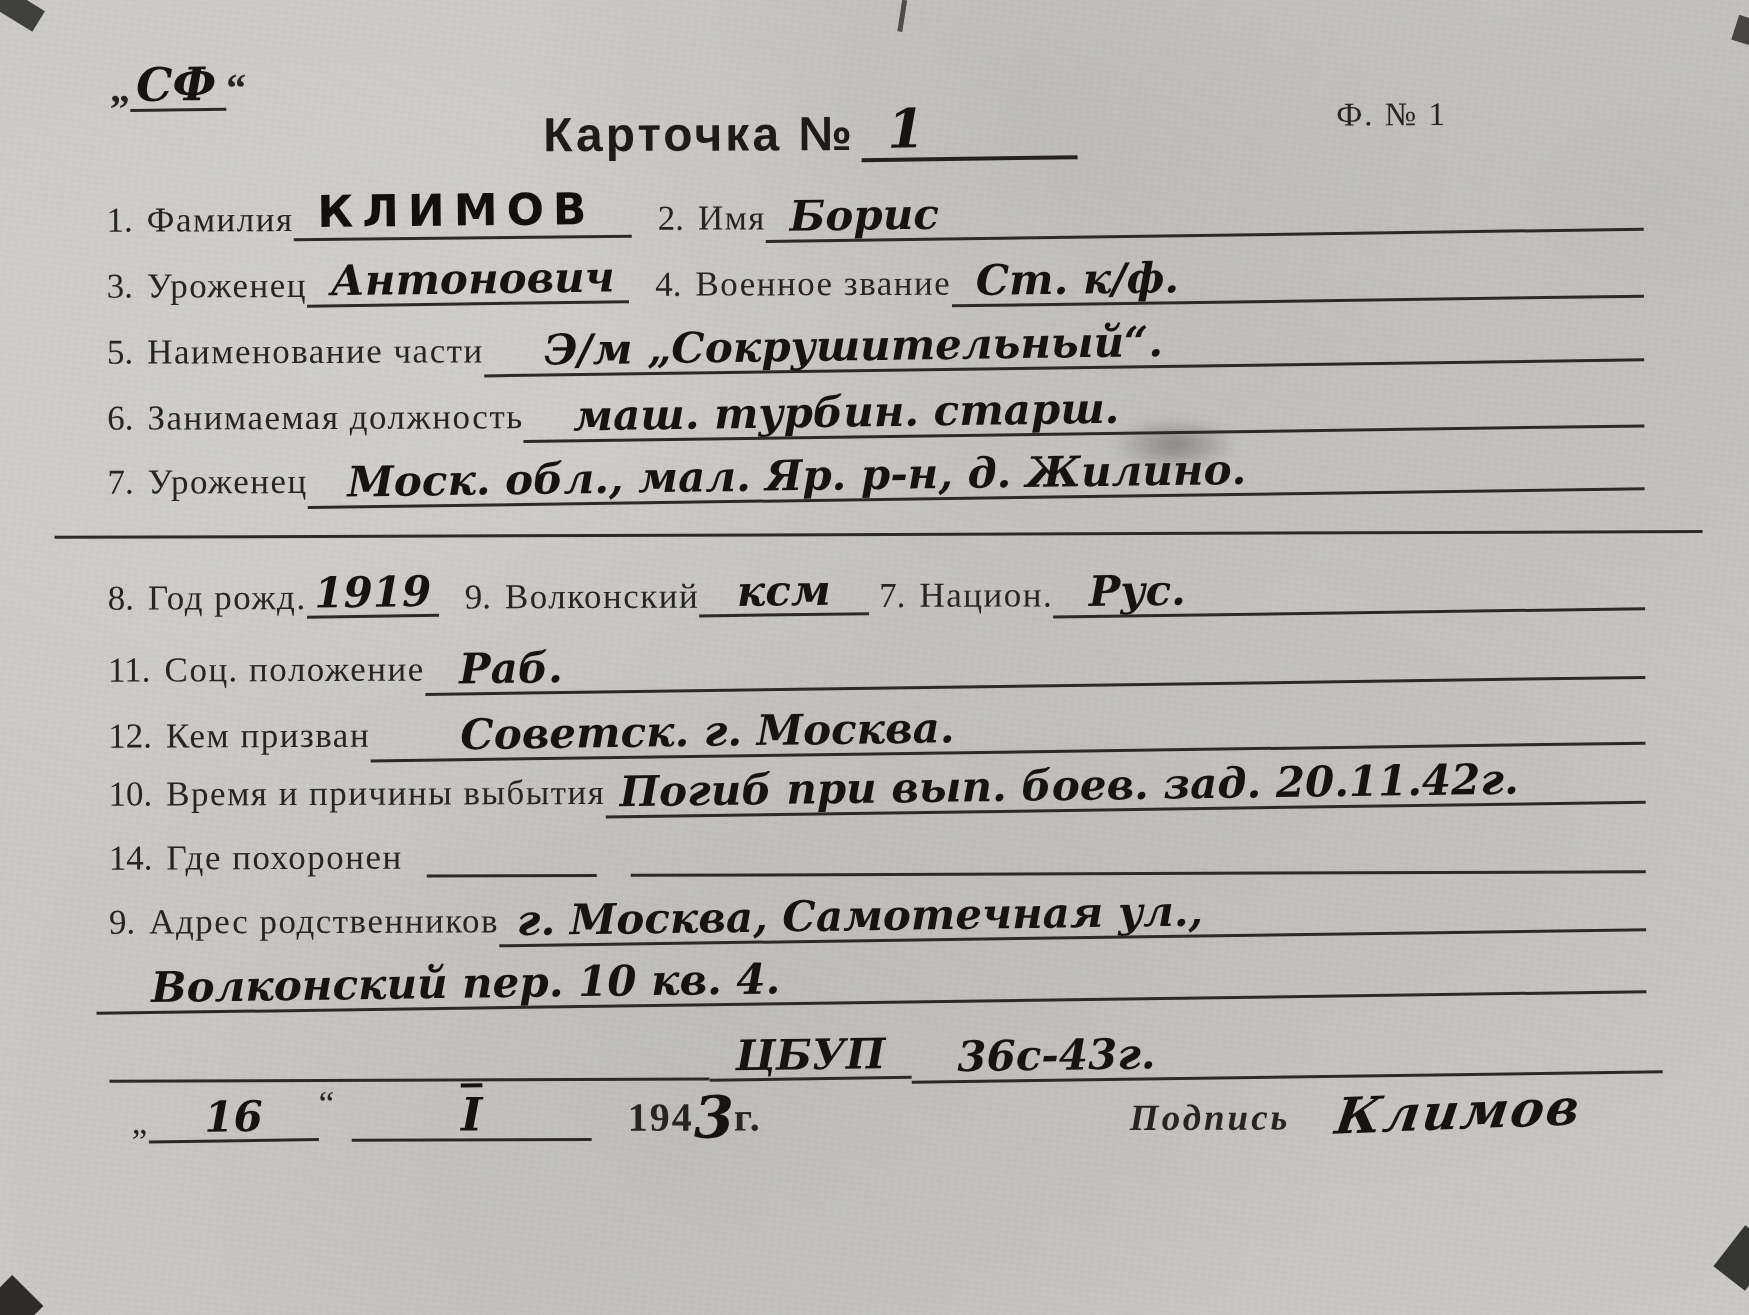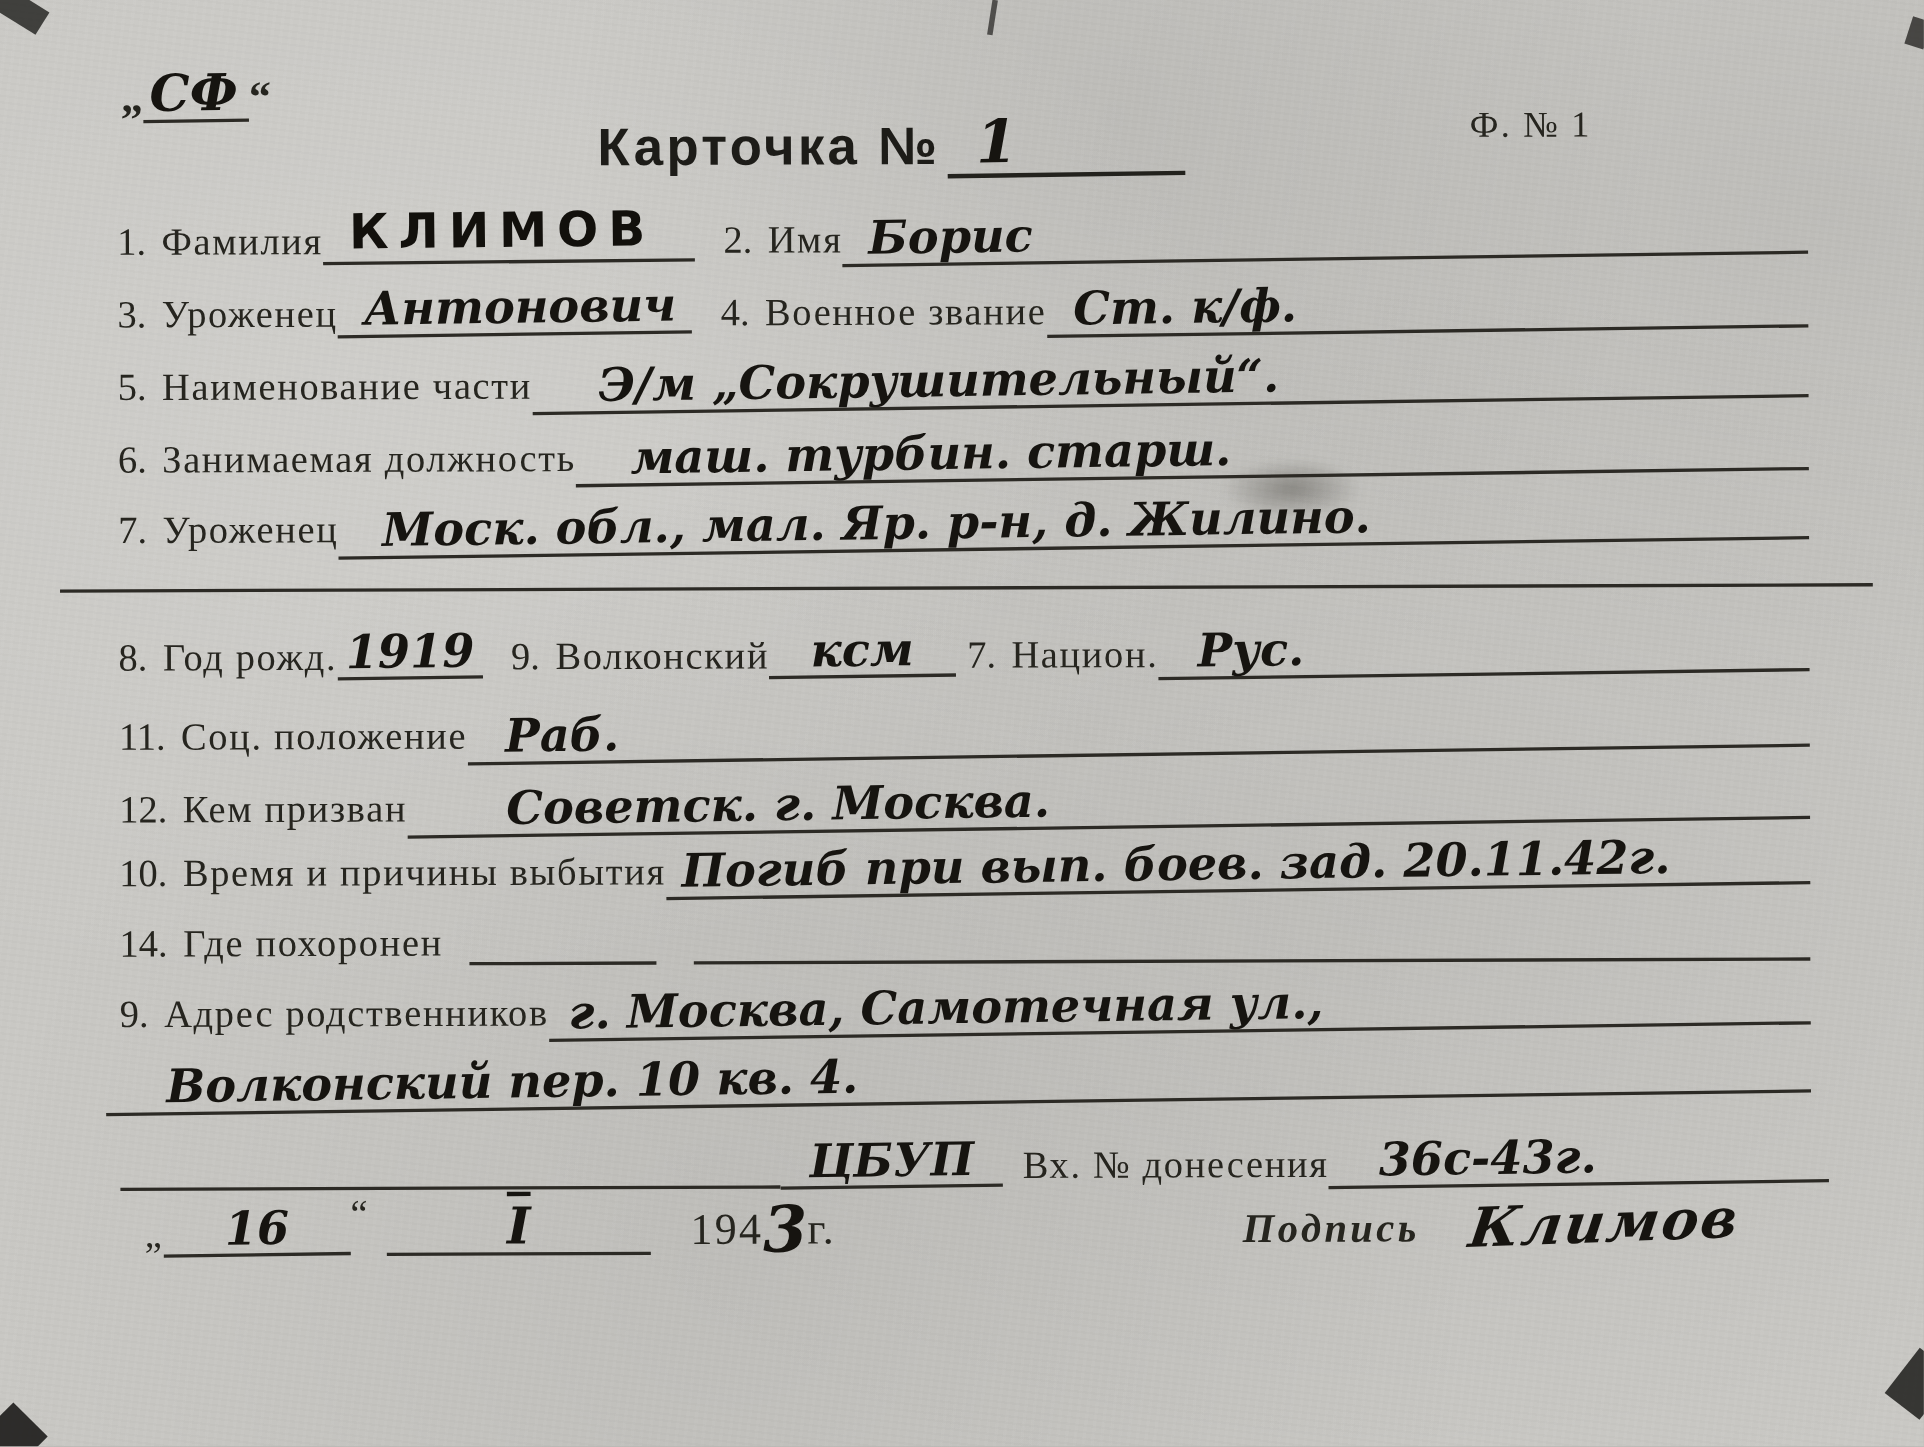--- a/index.html
+++ b/index.html
@@ -51,21 +51,21 @@
   .title-row{position:absolute;left:545px;top:100px;display:flex;align-items:flex-end;}
   .title-text{
     font-family:"Liberation Sans", sans-serif;
     font-weight:700;font-size:48px;letter-spacing:3px;
     color:#1d1c18;white-space:nowrap;
   }
   .title-num{width:190px;border-bottom:4px solid #23221d;font-size:54px;padding-left:26px;margin-left:6px;}
   .form-no{position:absolute;left:1338px;top:98px;font-size:33px;letter-spacing:2px;}
   
   .it-print{font-style:italic;font-weight:700;font-size:37px;letter-spacing:3px;white-space:nowrap;}
-  .yr{font-size:40px;letter-spacing:2px;white-space:nowrap;}
+  .yr{font-size:40px;letter-spacing:2px;white-space:nowrap;font-weight:bold;}
   .yr-hand{font-size:58px;line-height:.8;}
   .sig{font-size:50px;transform:skewX(-10deg) rotate(-2deg);letter-spacing:2px;}
   .month{font-size:46px;text-decoration:overline;}
   .artifact{position:absolute;background:#12110f;}
   .smudge{
     position:absolute;width:130px;height:55px;border-radius:50%;
     background:radial-gradient(ellipse, rgba(45,42,36,.38), rgba(45,42,36,0) 70%);
     filter:blur(4px);
   }
 </style>
@@ -170,21 +170,20 @@
       <span class="hw u val grow" style="padding-left:18px">г. Москва, Самотечная ул.,</span>
     </div>
 
     <div class="row" style="top:946px;left:95px">
       <span class="hw u val grow" style="padding-left:55px">Волконский пер. 10 кв. 4.</span>
     </div>
 
     <div class="row" style="top:1022px;right:88px">
       <span class="u fill" style="flex:0 0 600px"></span>
       <span class="hw u" style="padding:0 26px">ЦБУП</span>
-      <span class="lbl" style="margin-left:18px">Вх. № донесения</span>
       <span class="hw u val grow" style="padding-left:46px">36с-43г.</span>
     </div>
 
     <div class="row" style="top:1082px;left:130px;right:110px">
       <span class="lbl">„</span>
       <span class="hw u center" style="min-width:170px">16</span>
       <span class="lbl" style="align-self:flex-start">“</span>
       <span class="u center" style="flex:0 0 240px;margin-left:16px"><span class="hw month">I</span></span>
       <span class="yr" style="margin-left:36px">194</span>
       <span class="hw yr-hand">3</span>

